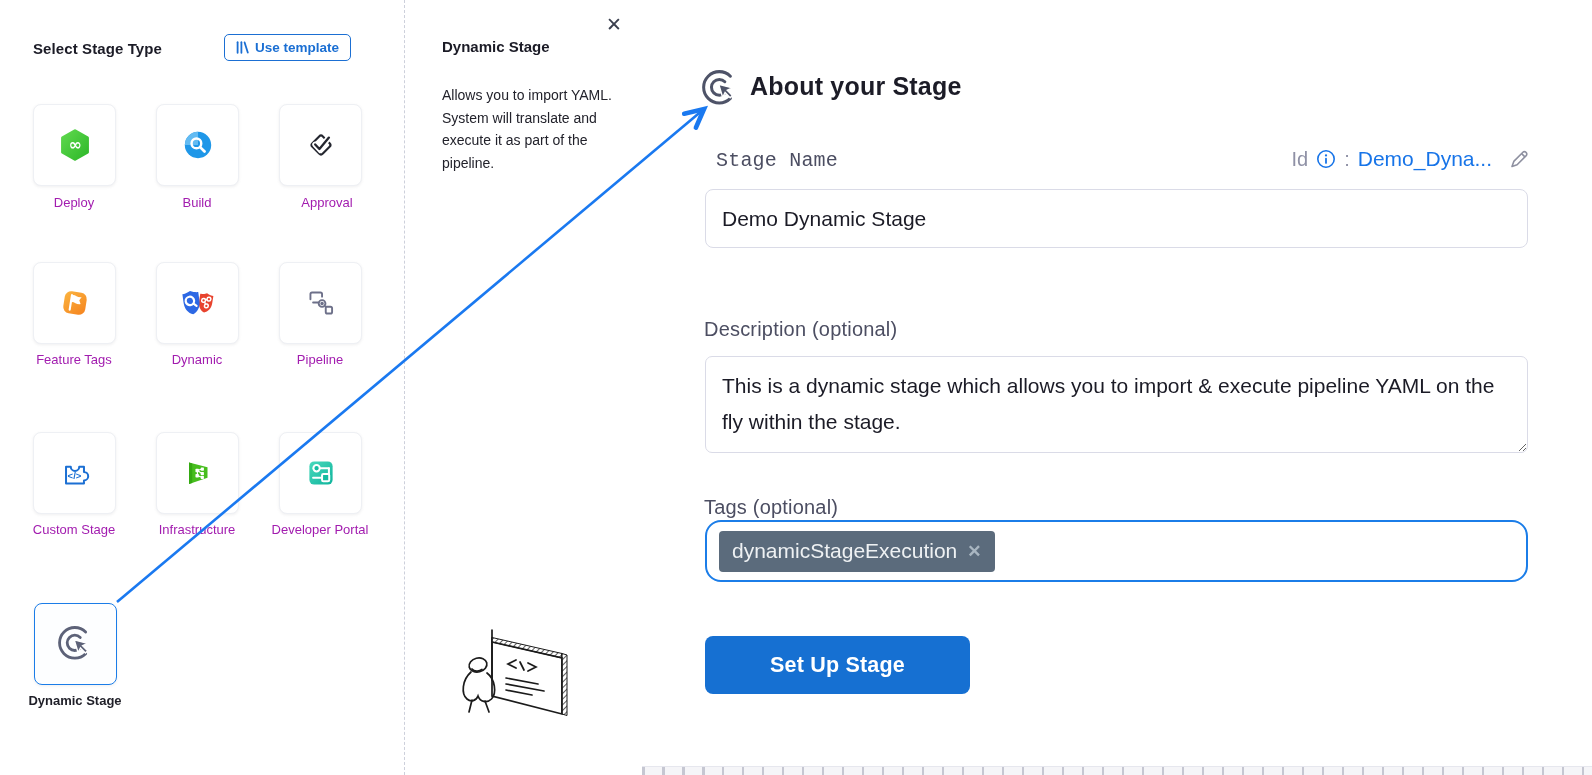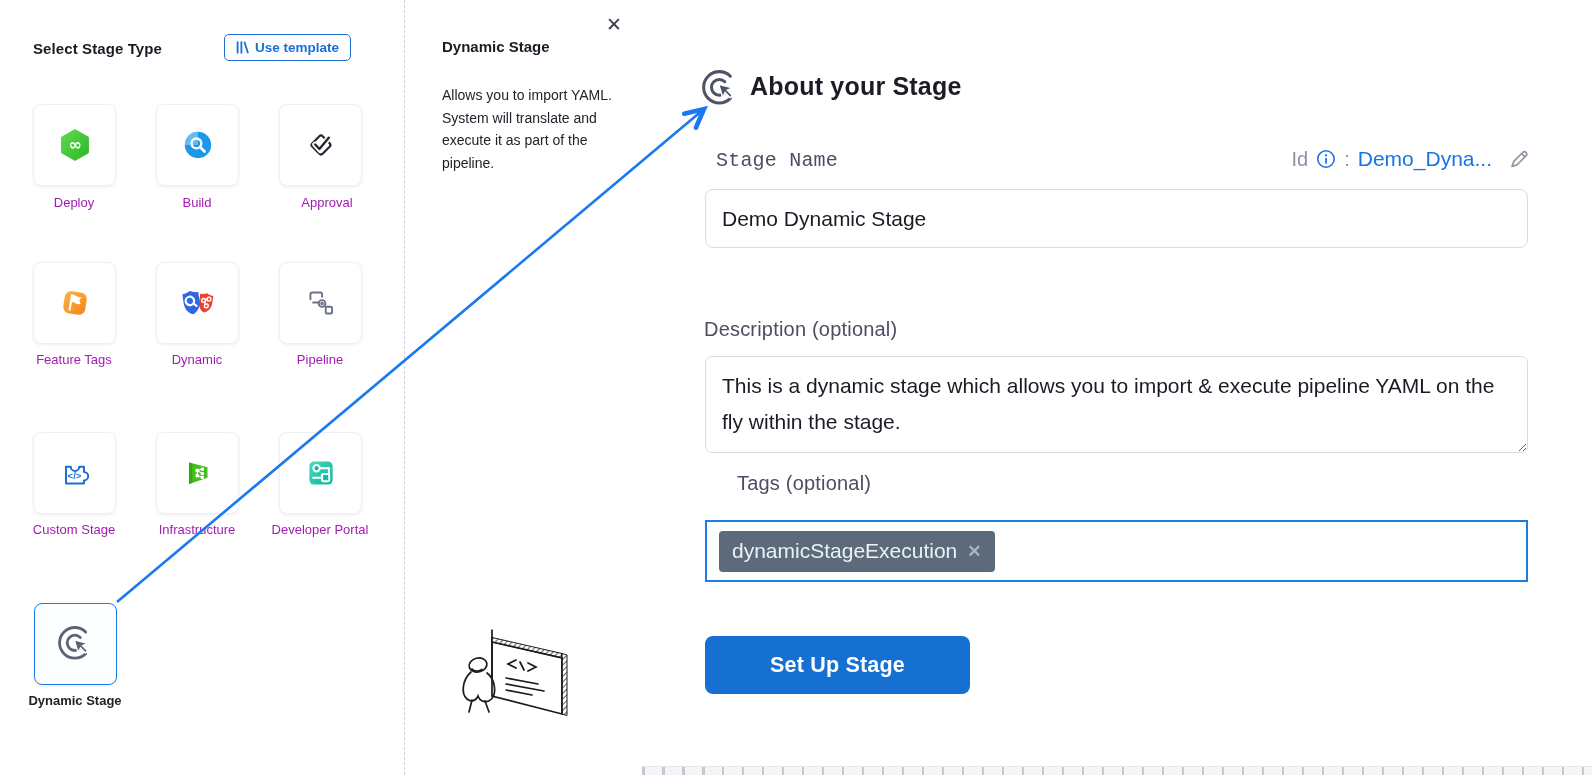--- a/index.html
+++ b/index.html
@@ -57,21 +57,21 @@
     border:1px solid #dadbe7; border-radius:7px; background:#fff;
     padding:11px 16px; font-size:21px; line-height:36px; color:#1b1b26;
     font-family:"Liberation Sans", sans-serif; outline:none; resize:both;
   }
   .id-row { display:flex; align-items:center; gap:8px; }
   .id-label { font-size:20px; color:#8f91a6;margin-left:16px; }
   .id-sep { font-size:20px; color:#8f91a6; }
   .id-value { font-size:21px; font-weight:500; color:#1774e8; cursor:pointer; }
   .tags-box {
     position:absolute; left:705px; top:520px; width:823px; height:62px;
-    border:2px solid #1b7de8; border-radius:0; background:#fff;
+    border:2px solid #1b7de8; border-radius:16px; background:#fff;
     display:flex; align-items:center; padding:0 12px; gap:8px;
   }
   .tag-chip {
     display:inline-flex; align-items:center; gap:10px;
     background:#5b6b7c; border-radius:4px; height:41px; padding:0 13px;
     color:#eef1f3; font-size:21px; cursor:pointer;
   }
   .tag-chip .chip-x { color:#a9b6c1; font-size:17px; font-weight:700; cursor:pointer; }
   .tags-free-input {
     flex:1; border:none; outline:none; height:40px; font-size:20px;
@@ -337,21 +337,21 @@
     </svg>
   </span>
 </div>
 
 <input class="text-input" style="top: 189px;" type="text" value="Demo Dynamic Stage">
 
 <div class="abs field-label" style="left:704px; top:318px;">Description (optional)</div>
 
 <textarea class="textarea-input" style="">This is a dynamic stage which allows you to import &amp; execute pipeline YAML on the fly within the stage.</textarea>
 
-<div class="abs field-label" style="left:704px; top:472px;margin-left:33px;">Tags (optional)</div>
+<div class="abs field-label" style="left:704px; top:496px;">Tags (optional)</div>
 
 <div class="tags-box">
   <span class="tag-chip">
     <span>dynamicStageExecution</span>
     <span class="chip-x">✕</span>
   </span>
   <input class="tags-free-input" type="text" style="">
 </div>
 
 <button class="submit-btn">Set Up Stage</button>

